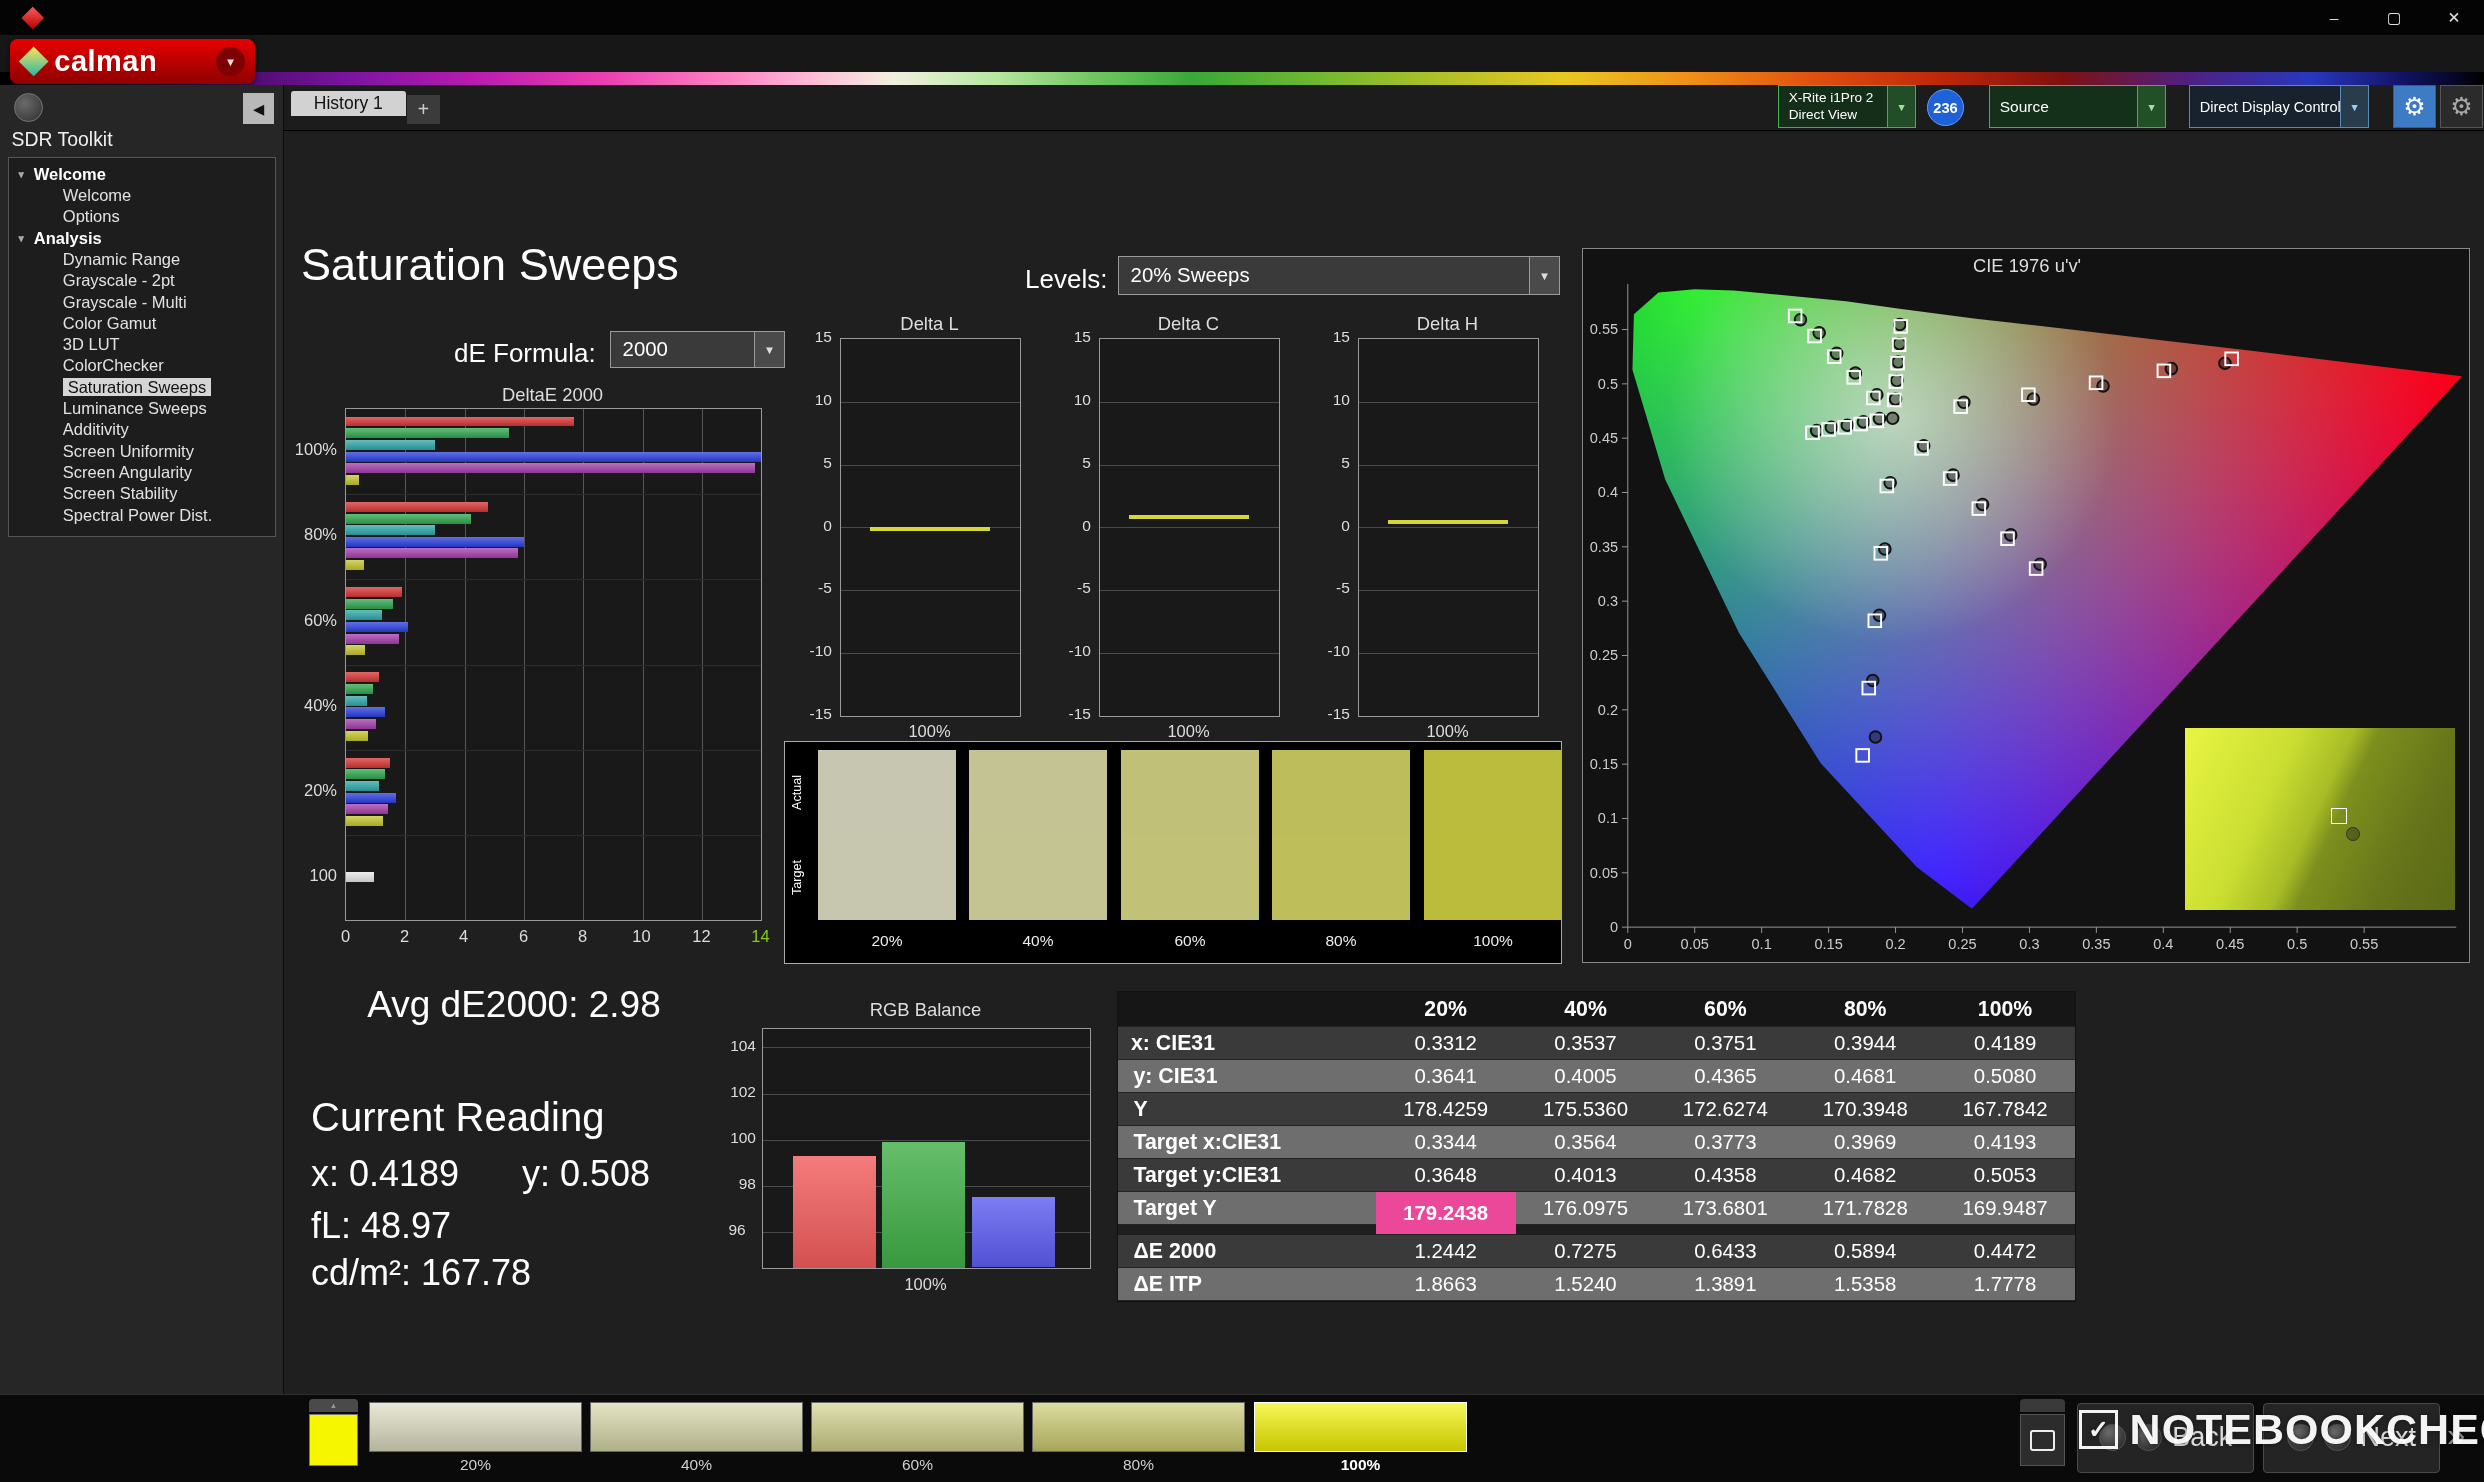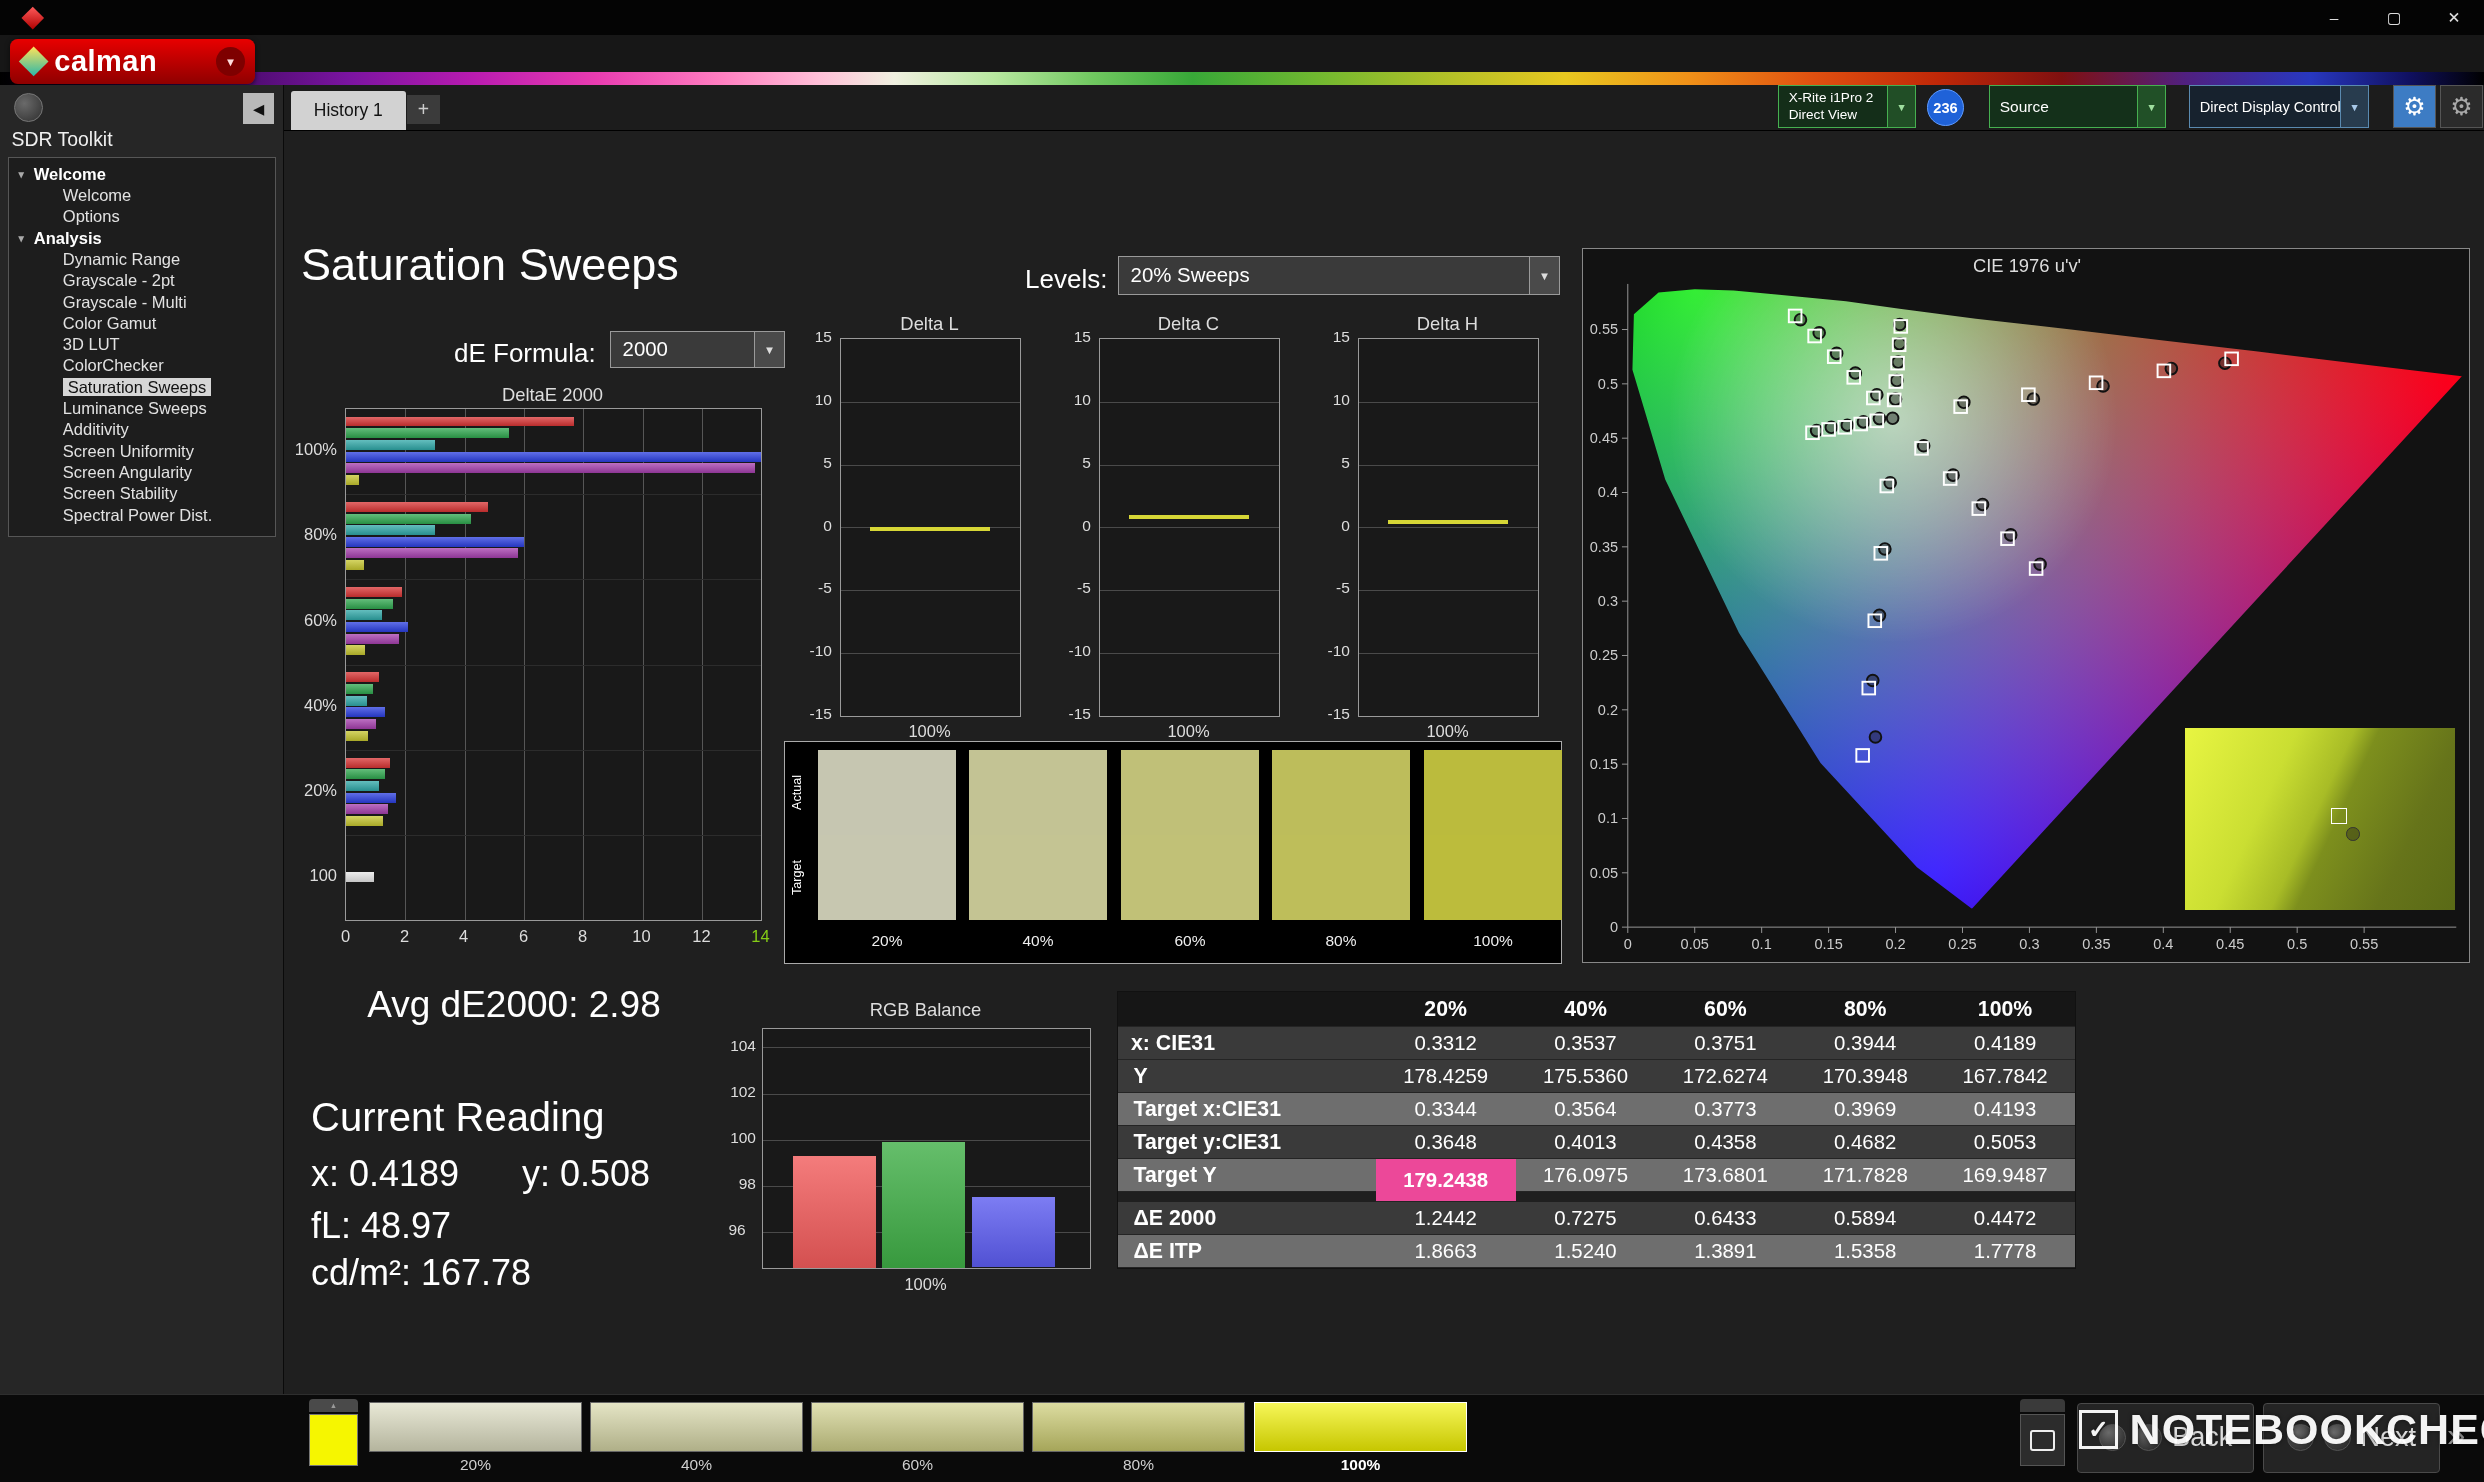--- a/index.html
+++ b/index.html
@@ -27,21 +27,21 @@
         padding:0 9.7px;box-sizing:border-box;box-shadow:0 1.9px 4.9px rgba(0,0,0,.6);}
   #logo-gem{width:21.3px;height:21.3px;margin:0 9.7px 0 3.9px;transform:rotate(45deg);
             background:linear-gradient(135deg,#ffe25a,#2ab7a9);}
   #logo-text{font-size:29px;font-weight:700;letter-spacing:0.5px;}
   #logo-caret{margin-left:auto;width:29px;height:29px;border-radius:50%;background:#7e0000;
               display:flex;align-items:center;justify-content:center;font-size:11.6px;color:#ffdddd;}
 
   
   #tabbar{position:absolute;left:283px;top:85px;width:2201px;height:45px;background:#1c1c1c;
           border-bottom:1px solid #000;}
-  #tab-history{position:absolute;left:7.8px;top:5.8px;height:39px;background:#d2d2d2;color:#111;
+  #tab-history{position:absolute;left:7.8px;top:5.8px;height:25px;background:#d2d2d2;color:#111;
                font-size:17.5px;display:flex;align-items:center;padding:0 23px;border-radius:2.9px 2.9px 0 0;}
   #tab-add{position:absolute;left:124px;top:9.7px;width:33px;height:29px;background:#3b3b3b;
            color:#ccc;font-size:19.4px;display:flex;align-items:center;justify-content:center;}
   .dd{position:absolute;top:85px;height:43px;background:#142e19;border:1px solid #46b050;
       box-sizing:border-box;display:flex;align-items:stretch;}
   .dd .dd-text{flex:1;display:flex;flex-direction:column;justify-content:center;padding:0 9.7px;
       font-size:15.5px;white-space:nowrap;overflow:hidden;}
   .dd .dd-text .small{font-size:13.6px;line-height:16.5px;}
   .dd .dd-caret{width:27px;display:flex;align-items:center;justify-content:center;font-size:10.7px;
       color:#9fdf9f;background:rgba(70,176,80,.25);border-left:1px solid #46b050;}
@@ -572,20 +572,28 @@
       </div>
       <div class="trow">
         <div class="tcell lbl" style="width: 258px; height: 33px; background: rgb(58, 58, 58); padding-left: 13px;">x: CIE31</div>
         <div class="tcell" style="width: 140px; height: 33px; background: rgb(58, 58, 58);">0.3312</div>
         <div class="tcell" style="width: 140px; height: 33px; background: rgb(58, 58, 58);">0.3537</div>
         <div class="tcell" style="width: 140px; height: 33px; background: rgb(58, 58, 58);">0.3751</div>
         <div class="tcell" style="width: 140px; height: 33px; background: rgb(58, 58, 58);">0.3944</div>
         <div class="tcell" style="width: 140px; height: 33px; background: rgb(58, 58, 58);">0.4189</div>
       </div>
       <div class="trow">
+        <div class="tcell lbl" style="width: 258px; height: 33px; background: rgb(110, 110, 110);">y: CIE31</div>
+        <div class="tcell" style="width: 140px; height: 33px; background: rgb(110, 110, 110);">0.3641</div>
+        <div class="tcell" style="width: 140px; height: 33px; background: rgb(110, 110, 110);">0.4005</div>
+        <div class="tcell" style="width: 140px; height: 33px; background: rgb(110, 110, 110);">0.4365</div>
+        <div class="tcell" style="width: 140px; height: 33px; background: rgb(110, 110, 110);">0.4681</div>
+        <div class="tcell" style="width: 140px; height: 33px; background: rgb(110, 110, 110);">0.5080</div>
+      </div>
+      <div class="trow">
         <div class="tcell lbl" style="width: 258px; height: 33px; background: rgb(58, 58, 58);">Y</div>
         <div class="tcell" style="width: 140px; height: 33px; background: rgb(58, 58, 58);">178.4259</div>
         <div class="tcell" style="width: 140px; height: 33px; background: rgb(58, 58, 58);">175.5360</div>
         <div class="tcell" style="width: 140px; height: 33px; background: rgb(58, 58, 58);">172.6274</div>
         <div class="tcell" style="width: 140px; height: 33px; background: rgb(58, 58, 58);">170.3948</div>
         <div class="tcell" style="width: 140px; height: 33px; background: rgb(58, 58, 58);">167.7842</div>
       </div>
       <div class="trow">
         <div class="tcell lbl" style="width: 258px; height: 33px; background: rgb(110, 110, 110);">Target x:CIE31</div>
         <div class="tcell" style="width: 140px; height: 33px; background: rgb(110, 110, 110);">0.3344</div>

